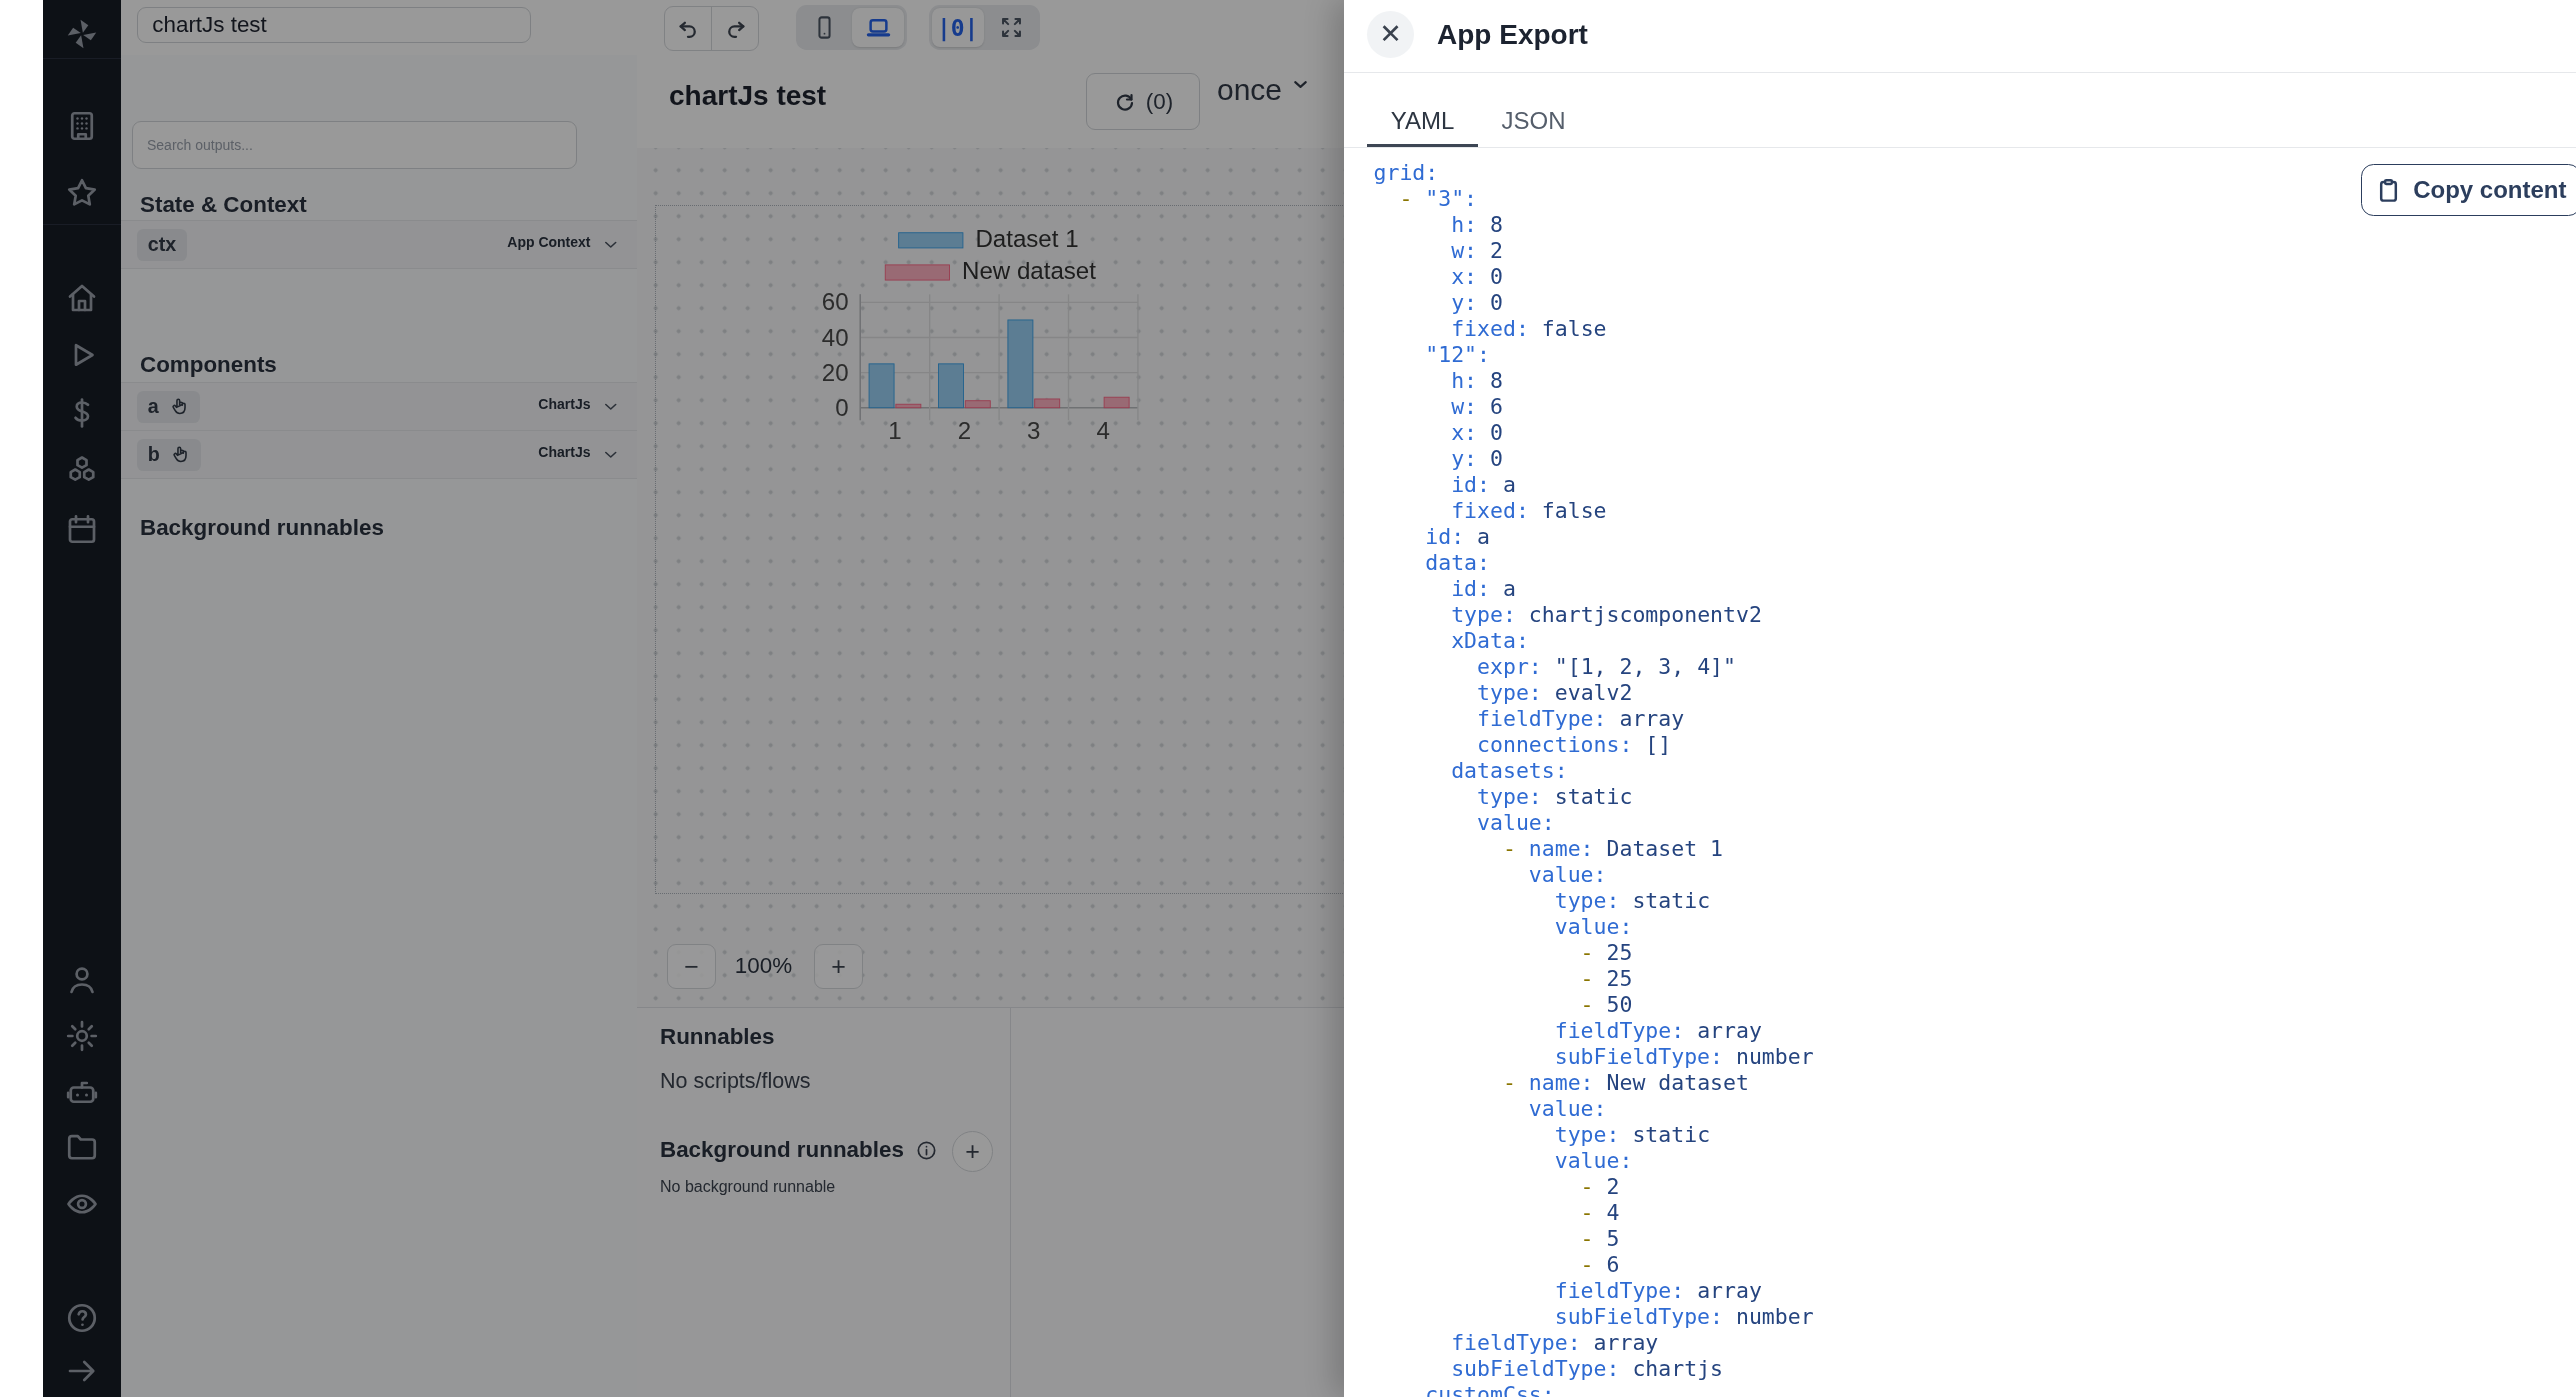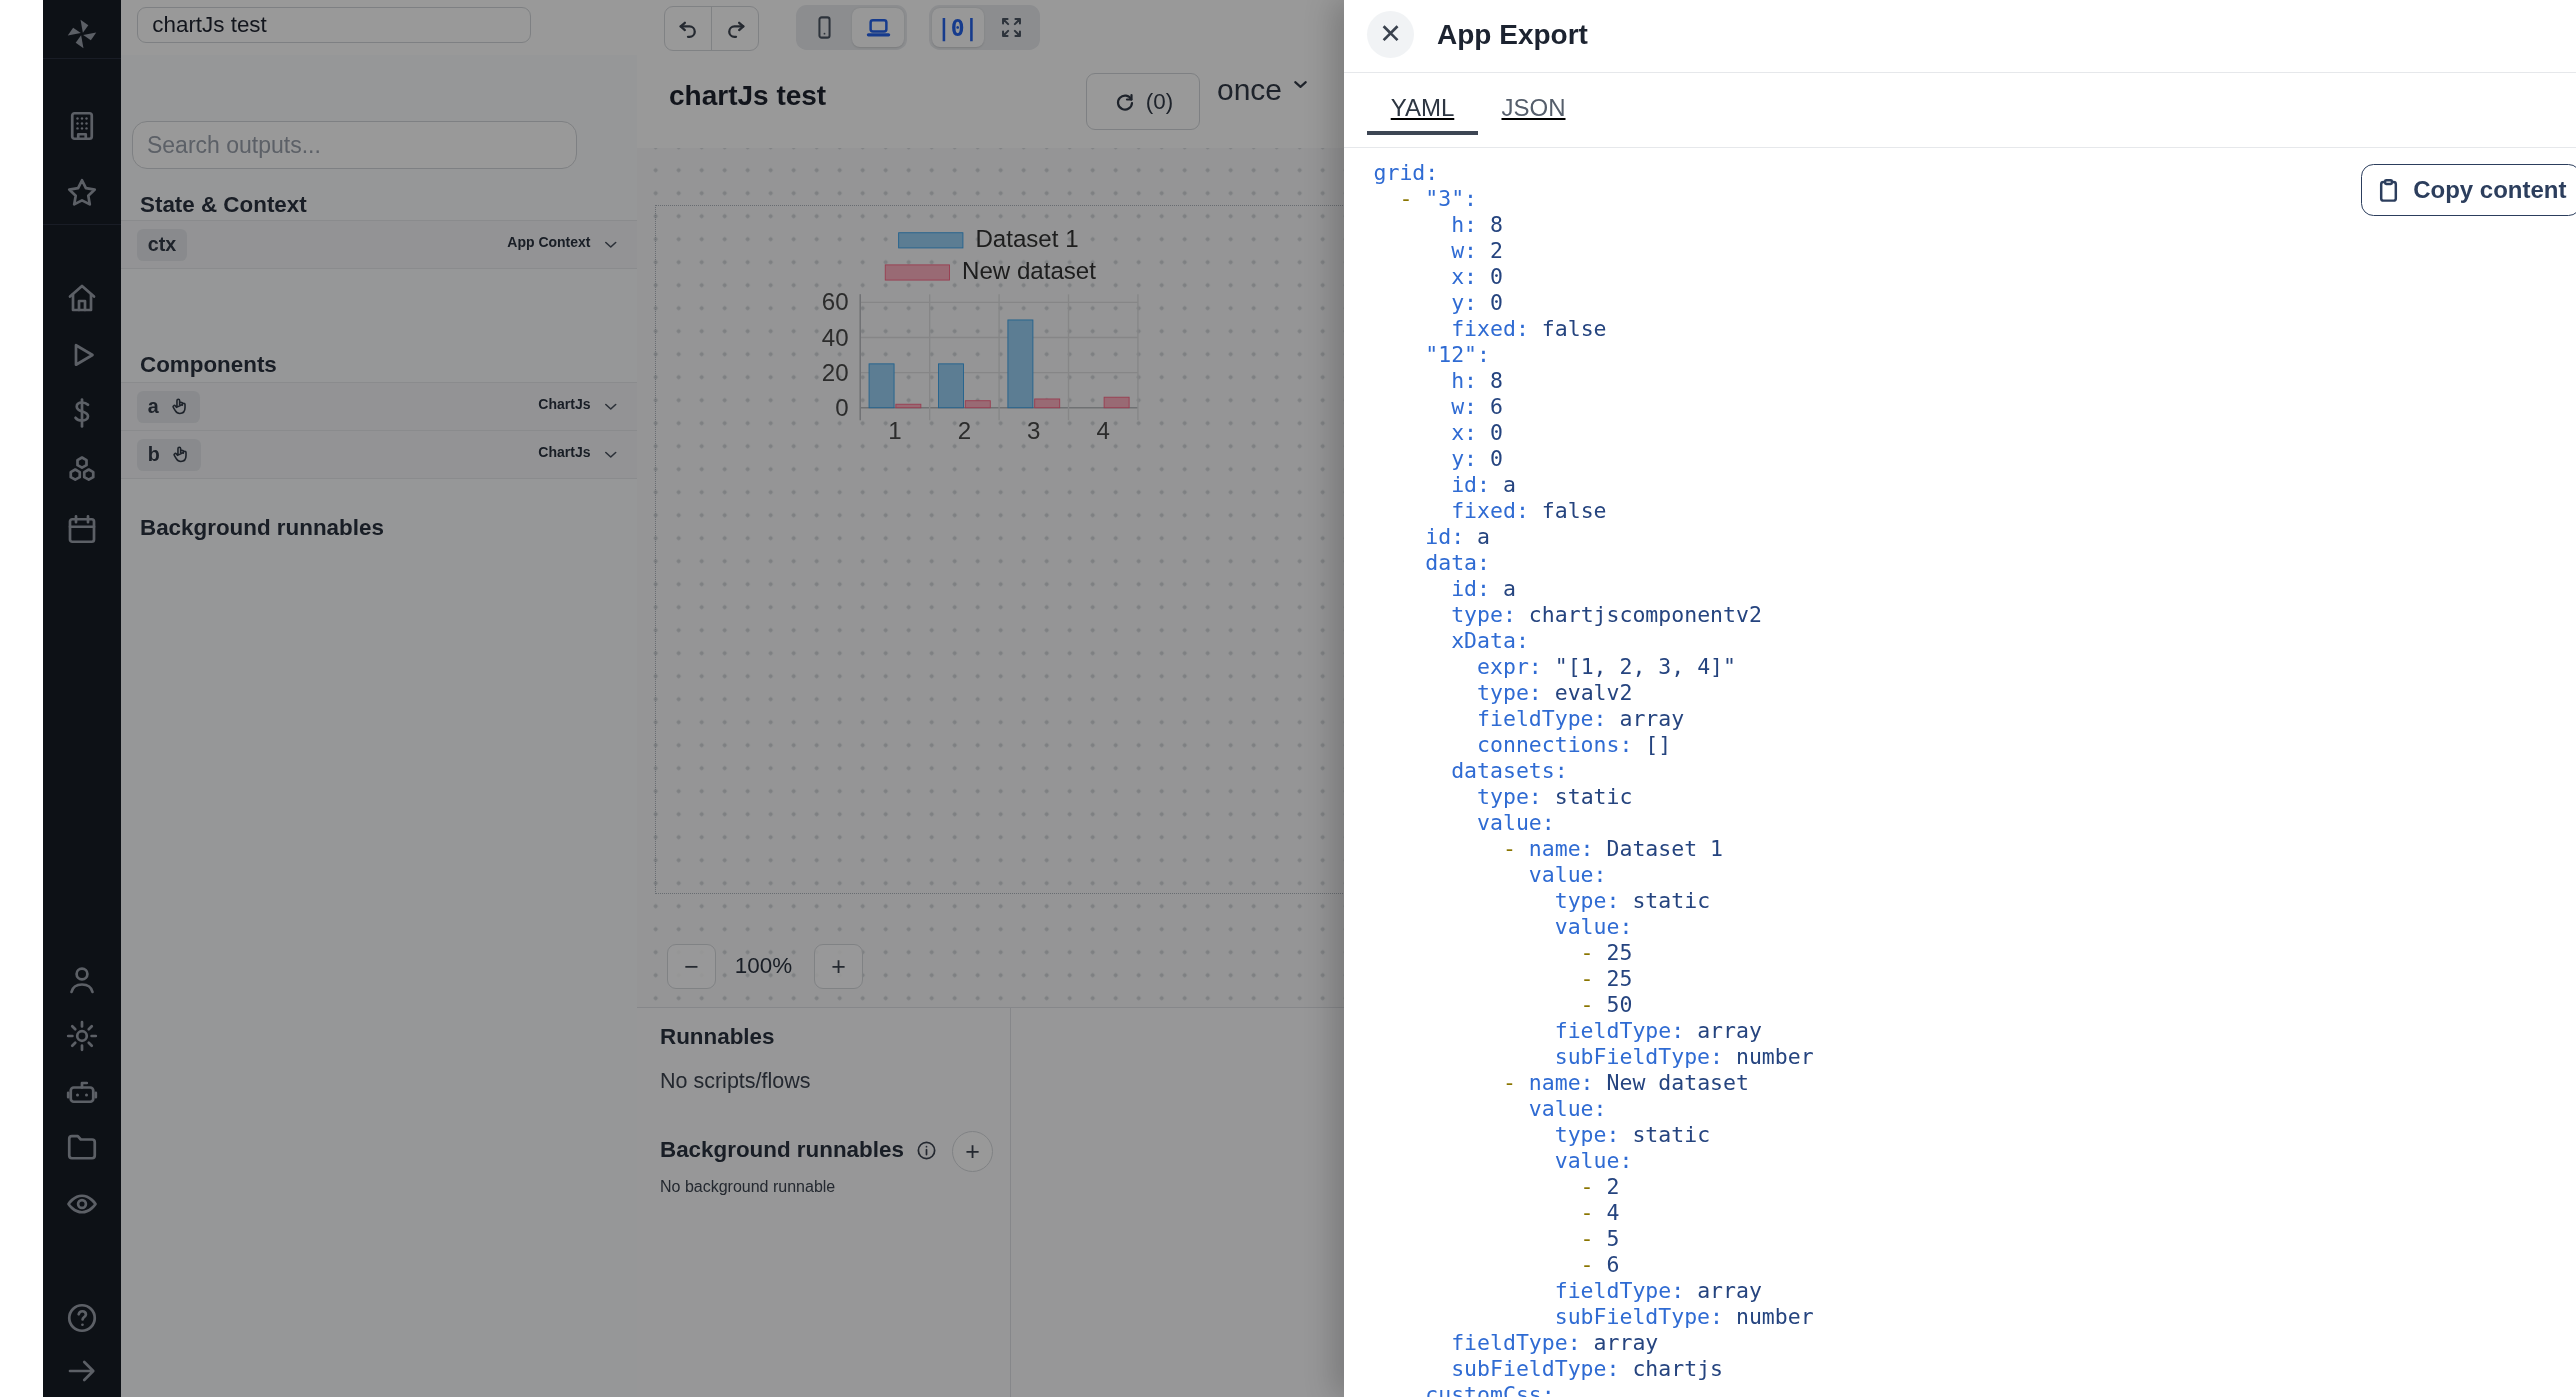--- a/index.html
+++ b/index.html
@@ -19,21 +19,21 @@
   .btn-group .cell+.cell{border-left:0.9px solid #d6d9dd;}
   .toggle-group{position:absolute;top:5.4px;height:45px;display:flex;align-items:center;background:#e9ebee;border-radius:10.7px;padding:0 2.7px;gap:1.8px;}
   .tgl{width:52px;height:39px;display:flex;align-items:center;justify-content:center;border-radius:8px;color:#4b5563;}
   .tgl.active{background:#fdfdfe;box-shadow:0 0.9px 1.8px rgba(0,0,0,.12);color:#2563eb;}
   .tgl svg{width:27px;height:27px;}
   .zero-glyph{font-family:"DejaVu Sans Mono",monospace;font-size:23px;font-weight:bold;color:#2563eb;}
 
   
   .left-panel{position:absolute;left:78px;top:55px;width:516px;height:1343px;background:#fbfcfd;border-right:0.9px solid #e3e5e8;z-index:1;}
   .lp-h{position:absolute;left:19px;font-size:22.4px;font-weight:bold;color:#2b3340;}
-  .search-input{position:absolute;left:10.7px;top:66px;width:445px;height:48px;border:0.9px solid #d3d6da;border-radius:15px;background:#fff;font-family:"Liberation Sans",sans-serif;font-size:23px;color:#1f2430;padding:0 14.3px;box-sizing:border-box;}
+  .search-input{position:absolute;left:10.7px;top:66px;width:445px;height:48px;border:0.9px solid #d3d6da;border-radius:9px;background:#fff;font-family:"Liberation Sans",sans-serif;font-size:14px;color:#1f2430;padding:0 14.3px;box-sizing:border-box;}
   .search-input::placeholder{color:#9aa1ac;}
   .lp-rows{position:absolute;left:0;width:516px;border-top:0.9px solid #e6e8eb;}
   .lp-row{height:47px;display:flex;align-items:center;justify-content:space-between;padding:0 16px;background:#f5f6f8;border-bottom:0.9px solid #e6e8eb;}
   .badge{display:inline-flex;align-items:center;gap:9px;background:#e4e7eb;border-radius:6.3px;padding:4.5px 10.7px;font-size:19.7px;font-weight:bold;color:#333b48;}
   .badge svg{width:21.5px;height:21.5px;color:#333b48;}
   .row-right{display:flex;gap:9px;font-size:14px;font-weight:bold;color:#2b3340;}
   .row-right svg{width:21.5px;height:21.5px;color:#4a5260;}
 
   
   .main{position:absolute;left:594px;top:55px;width:707px;height:1343px;background:#fff;z-index:1;overflow:hidden;}
@@ -60,21 +60,21 @@
   .bg-run-empty{position:absolute;left:23px;top:170px;font-size:16px;color:#3c4450;}
 
   
   .overlay{position:absolute;left:0;top:0;width:1301px;height:1397px;background:rgba(0,0,0,.40);z-index:5;}
 
   
   .drawer{position:absolute;left:1301px;top:0;width:1275px;height:1397px;background:#ffffff;z-index:6;box-shadow:-10.7px 0 29px rgba(0,0,0,.20);}
   .close-btn{position:absolute;left:23px;top:10.7px;width:47px;height:47px;border-radius:50%;background:#f1f3f5;display:flex;align-items:center;justify-content:center;font-size:27px;color:#3a424e;}
   .drawer-title{position:absolute;left:93px;top:19px;font-size:28px;font-weight:bold;color:#1c2330;}
   .drawer-hdiv{position:absolute;left:0;top:72px;width:1275px;height:0.9px;background:#e6e8eb;}
-  .tabs{position:absolute;left:23px;top:84px;display:flex;text-decoration:underline;}
+  .tabs{position:absolute;left:23px;top:97px;display:flex;}
   .tab{width:111px;height:47px;display:flex;align-items:center;justify-content:center;font-size:24px;color:#555e6b;border-bottom:4.5px solid rgba(0,0,0,0);}
   .tab.active{color:#2d3642;border-bottom-color:#3d4654;}
   .tabs-div{position:absolute;left:0;top:147px;width:1275px;height:0.9px;background:#e6e8eb;}
   .copy-btn{position:absolute;left:1017px;top:164px;width:220px;height:52px;border:1.8px solid #2c3e5d;border-radius:12.5px;background:#fff;display:flex;align-items:center;justify-content:center;gap:10.7px;font-size:24px;font-weight:bold;color:#2c3e5d;box-sizing:border-box;}
   .copy-btn svg{width:27px;height:27px;}
   #yaml-code{position:absolute;left:29.5px;top:160px;font-family:"DejaVu Sans Mono",monospace;font-size:21.5px;line-height:26px;white-space:pre;}
   .yk{color:#2f6bd3;} .yv{color:#25447f;} .yd{color:#8a7500;}
   .scroll-thumb{position:absolute;left:1251px;top:76px;width:20.6px;height:608px;background:#cbcdd1;border-radius:1.8px;}
 
   svg.icon{fill:none;stroke:currentColor;stroke-width:1.8;stroke-linecap:round;stroke-linejoin:round;}

